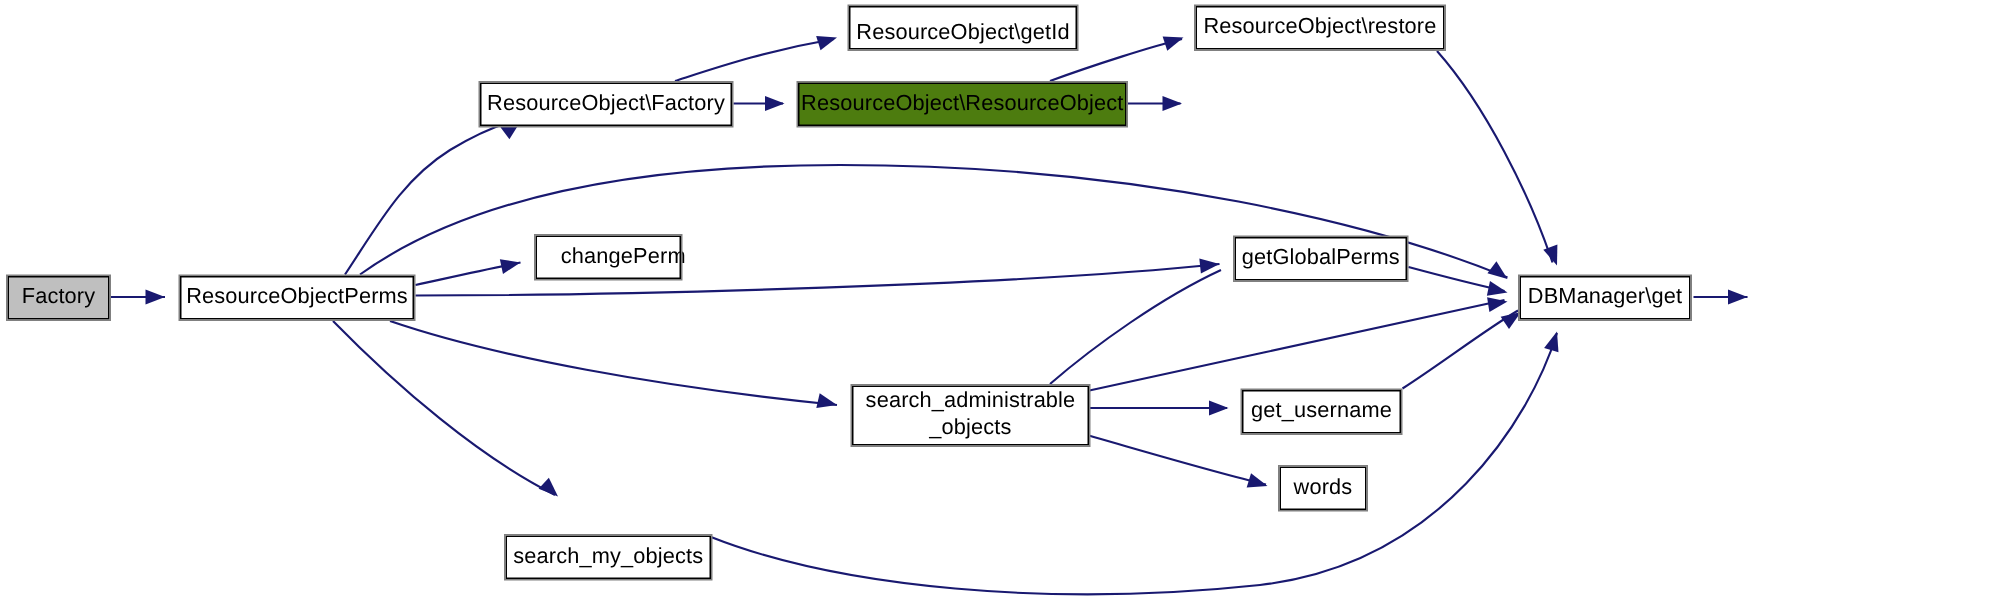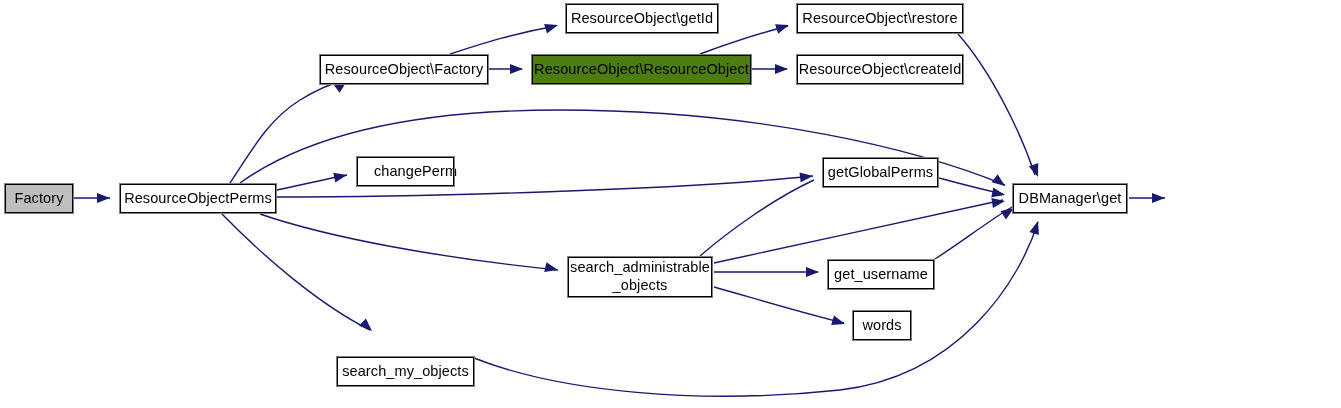--- a/index.html
+++ b/index.html
@@ -98,27 +98,26 @@
       <polygon points="0,0 -13,-5 -13,5" fill="#191970" transform="translate(1005,195) rotate(12)"></polygon>
       <polygon points="0,0 -13,-5 -13,5" fill="#191970" transform="translate(1005,201) rotate(-9)"></polygon>
       <polygon points="0,0 -13,-5 -13,5" fill="#191970" transform="translate(1014,208) rotate(-34)"></polygon>
       <polygon points="0,0 -13,-5 -13,5" fill="#191970" transform="translate(1038,221) rotate(-73)"></polygon>
     </svg>
 
   <div id="node-layer">
       <div class="node root" style="left: 5px; top: 184px; width: 68px; height: 29px; background: rgb(191, 191, 191); border-color: rgb(0, 0, 0);"><span class="label">Factory</span></div>
       <div class="node" style="left: 120px; top: 184px; width: 156px; height: 29px; background: rgb(255, 255, 255); border-color: rgb(0, 0, 0);"><span class="label">ResourceObjectPerms</span></div>
       <div class="node" style="left: 320px; top: 55px; width: 168px; height: 29px; background: rgb(255, 255, 255); border-color: rgb(0, 0, 0);"><span class="label">ResourceObject\Factory</span></div>
-      <div class="node" style="left: 566px; top: 4px; width: 152px; height: 29px; background: rgb(255, 255, 255); border-color: rgb(0, 0, 0);"><span class="label">ResourceObject\getId</span></div>
+      <div class="node" style="left: 566px; top: 4px; width: 152px; height: 29px; background: rgb(255, 255, 255); border-color: rgb(0, 0, 0); align-items: flex-end;"><span class="label">ResourceObject\getId</span></div>
       <div class="node" style="left: 532px; top: 55px; width: 219px; height: 29px; background: #4d7c0f; border-color: rgb(0, 0, 0);"><span class="label">ResourceObject\ResourceObject</span></div>
       <div class="node" style="left: 797px; top: 4px; width: 166px; height: 29px; background: rgb(255, 255, 255); border-color: rgb(0, 0, 0);"><span class="label">ResourceObject\restore</span></div>
-      <div class="node" style="left: 797px; top: 55px; width: 166px; height: 29px; background: rgb(255, 255, 255); border-color: rgb(0, 0, 0);"><span class="label">ResourceObject\createId</span></div>
       <div class="node" style="left: 357px; top: 157px; width: 97px; height: 29px; background: rgb(255, 255, 255); border-color: rgb(0, 0, 0); padding-left: 20px;"><span class="label">changePerm</span></div>
       <div class="node" style="left: 823px; top: 158px; width: 115px; height: 29px; background: rgb(255, 255, 255); border-color: rgb(0, 0, 0);"><span class="label">getGlobalPerms</span></div>
       <div class="node" style="left: 1013px; top: 184px; width: 114px; height: 29px; background: rgb(255, 255, 255); border-color: rgb(0, 0, 0);"><span class="label">DBManager\get</span></div>
-      <div class="node" style="left: 568px; top: 257px; width: 144px; height: 40px; background: rgb(255, 255, 255); border-color: rgb(0, 0, 0);"><span class="label">search_administrable
+      <div class="node" style="left: 568px; top: 257px; width: 158px; height: 40px; background: rgb(255, 255, 255); border-color: rgb(0, 0, 0);"><span class="label">search_administrable
 _objects</span></div>
       <div class="node" style="left: 828px; top: 260px; width: 106px; height: 29px; background: rgb(255, 255, 255); border-color: rgb(0, 0, 0);"><span class="label">get_username</span></div>
       <div class="node" style="left: 853px; top: 311px; width: 58px; height: 29px; background: rgb(255, 255, 255); border-color: rgb(0, 0, 0);"><span class="label">words</span></div>
       <div class="node" style="left: 337px; top: 357px; width: 137px; height: 29px; background: rgb(255, 255, 255); border-color: rgb(0, 0, 0);"><span class="label">search_my_objects</span></div>
     </div>
 
 </div>
 
 </body></html>

